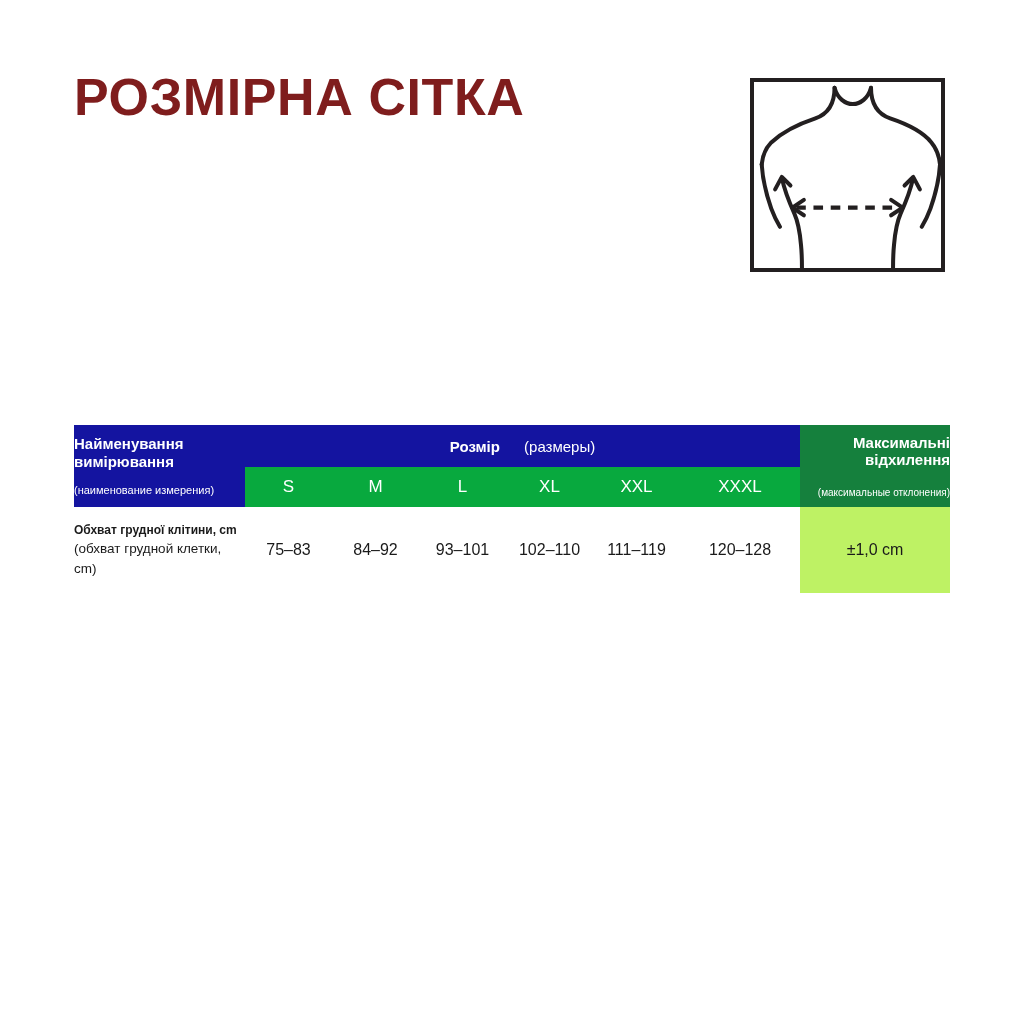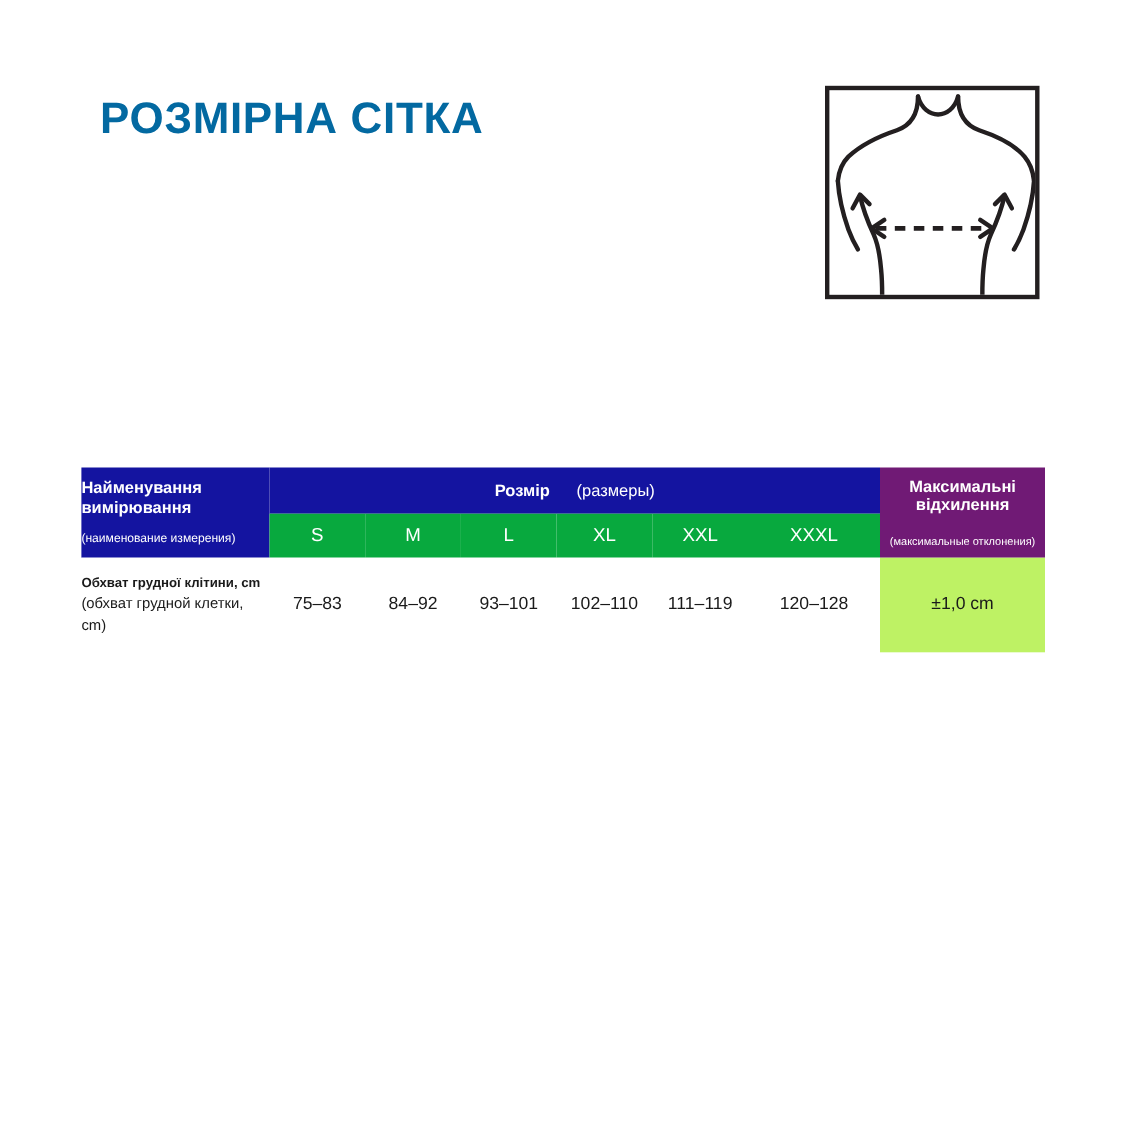--- a/index.html
+++ b/index.html
@@ -17,26 +17,26 @@
   }
 
   
   #heading-block {
     position: absolute;
     left: 74px;
     top: 70px;
     width: 620px;
   }
   #title-main {
-    font-size: 40px;
-    font-weight: bold;
-    color: #0369a1;
+    font-size: 52px;
+    font-weight: bold;
+    color: #7f1d1d;
     letter-spacing: 0.6px;
     line-height: 1.05;
-    margin: 17px;
+    margin: 0;
     white-space: nowrap;
   }
   #title-sub {
     font-size: 20px;
     font-weight: bold;
     color: #4d4d4d;
     letter-spacing: 1.1px;
     line-height: 1.1;
     margin: 8px 0 0 0;
     white-space: nowrap;
@@ -132,24 +132,24 @@
     border-left: 2px solid #ffffff;
     border-right: 2px solid #ffffff;
     border-bottom: 0;
     border-top: 0;
   }
   .th-size.first { border-left: 2px solid #3a3a3a; }
   .th-size.last  { border-right: 2px solid #3a3a3a; }
 
   
   .th-tol {
-    background: #701a75;
+    background: #15803d;
     color: #ffffff;
     vertical-align: middle;
-    text-align: center;
+    text-align: right;
     padding: 8px 8px 8px 12px;
     border: 2px solid #3a3a3a;
   }
   .th-tol .big {
     font-size: 15px;
     font-weight: bold;
     line-height: 1.15;
     display: block;
   }
   .th-tol .small {

